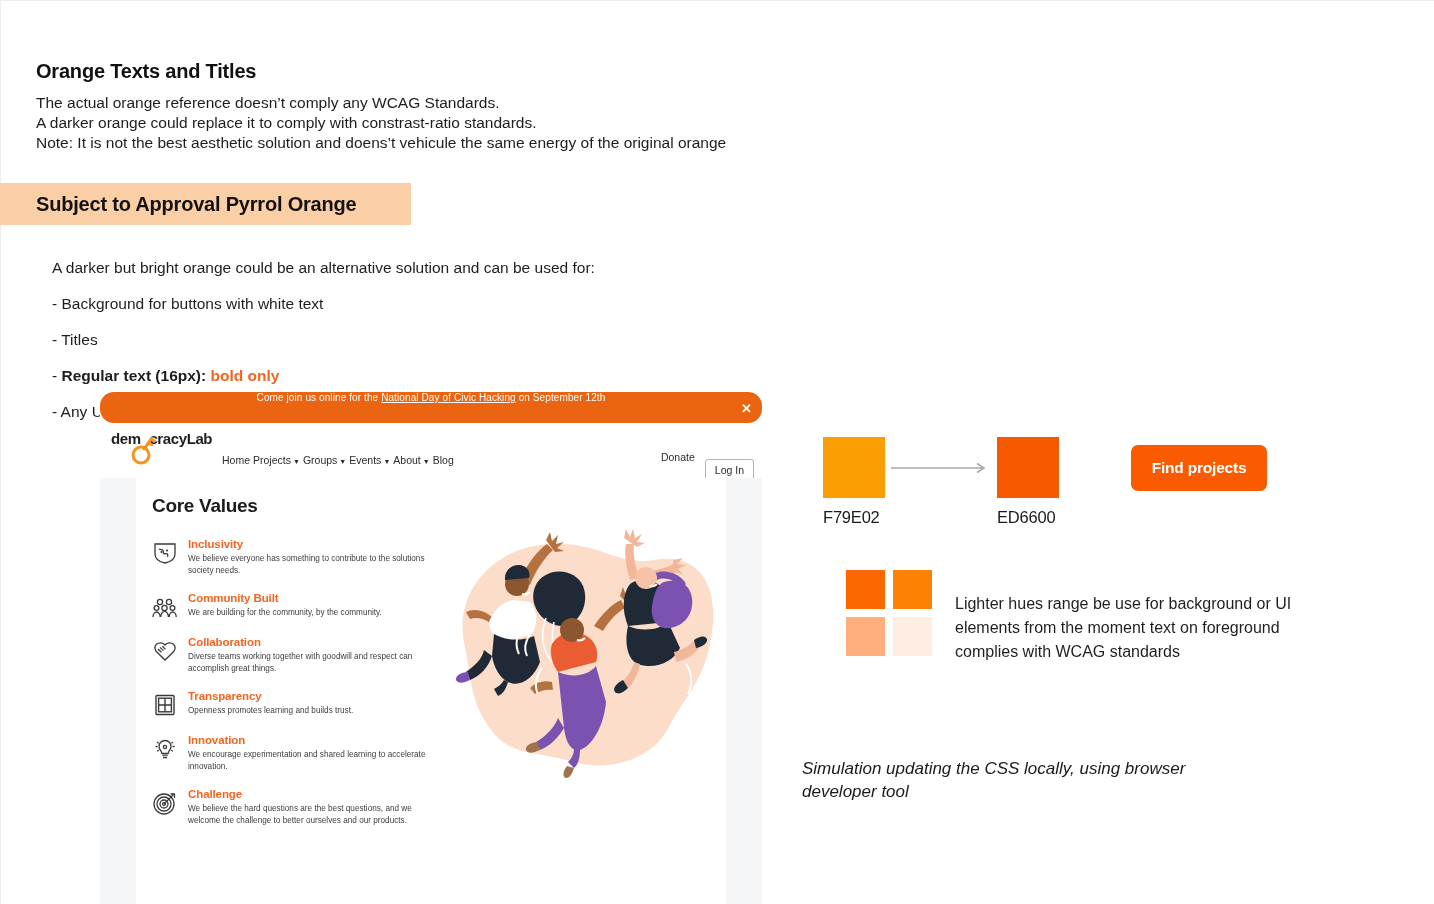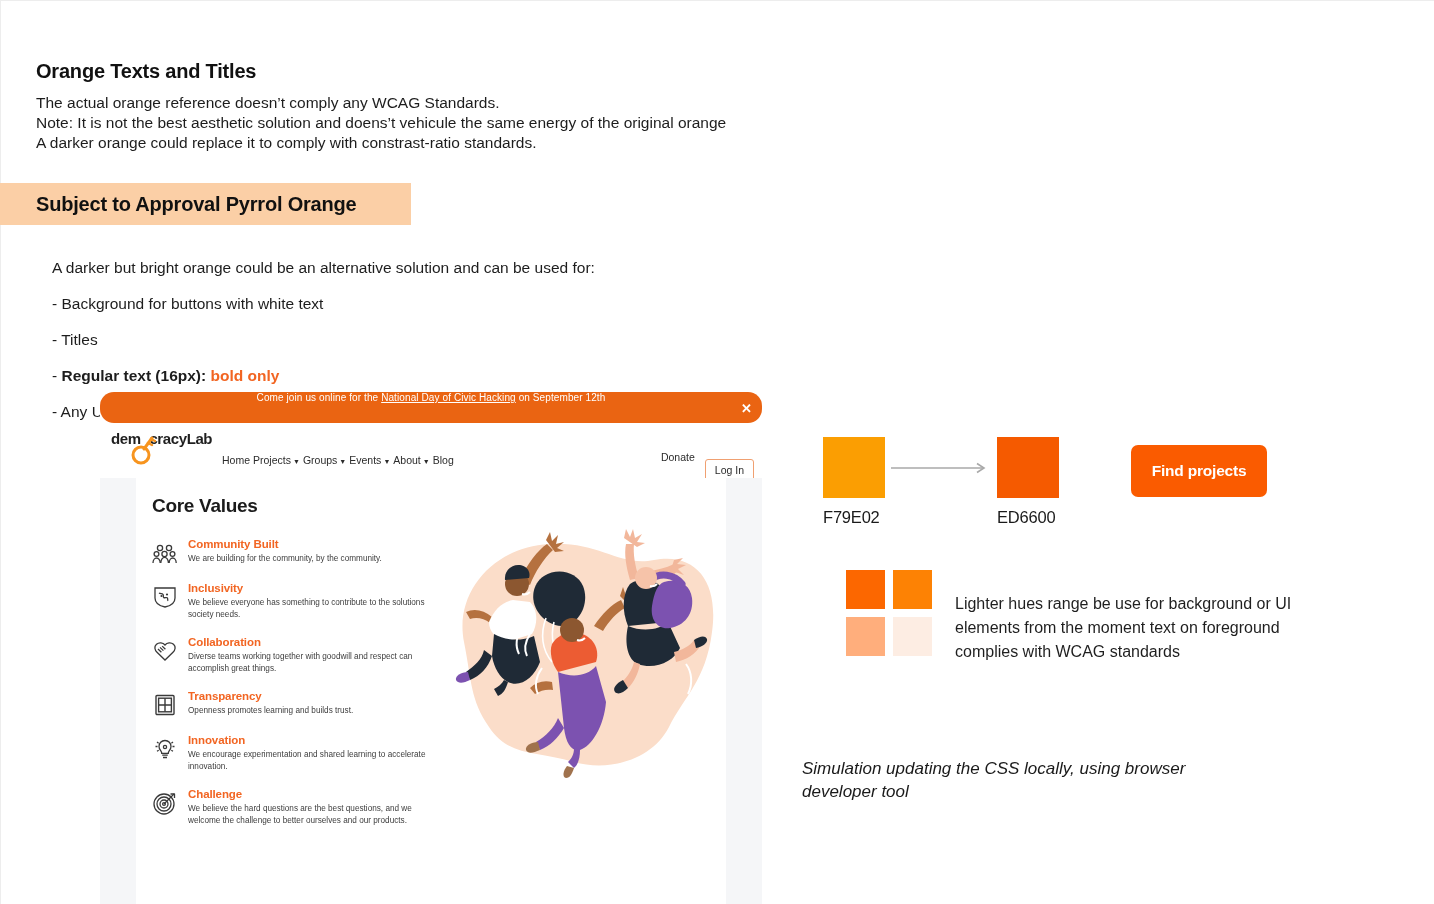--- a/index.html
+++ b/index.html
@@ -307,42 +307,42 @@
     line-height: 23px;
     color: #1a1a1a;
   }
 
   
   .find-btn {
     position: absolute;
     left: 1131px;
     top: 445px;
     width: 136px;
-    height: 52px;
+    height: 46px;
     background: #FA5B00;
     border: none;
     border-radius: 7px;
     color: #ffffff;
     font-family: "Liberation Sans", sans-serif;
     font-size: 15.5px;
     font-weight: bold;
     letter-spacing: -0.2px;
     cursor: pointer;
   }
 </style>
 </head>
 <body>
 
 <div class="page-frame"></div>
 
 <div class="notes">
   <h1>Orange Texts and Titles</h1>
   <p class="line">The actual orange reference doesn’t comply any WCAG Standards.</p>
+  <p class="line">A darker orange could replace it to comply with constrast-ratio standards.</p>
   <p class="line">Note: It is not the best aesthetic solution and doens’t vehicule the same energy of the original orange</p>
-  <p class="line">A darker orange could replace it to comply with constrast-ratio standards.</p>
 </div>
 
 <div class="highlight-band">
   <span>Subject to Approval Pyrrol Orange</span>
 </div>
 
 <div class="usage">
   <p class="line">A darker but bright orange could be an alternative solution and can be used for:</p>
   <p class="line">- Background for buttons with white text</p>
   <p class="line">- Titles</p>
@@ -381,52 +381,52 @@
       <span class="donate">Donate</span>
       <span class="login">Log In</span>
     </div>
   </div>
 
   <div class="shot-body">
     <div class="shot-canvas">
       <div class="cv-title">Core Values</div>
 
       <div class="cv-list">
+
+        <div class="cv-item">
+          <span class="cv-ico">
+            <svg width="26" height="26" viewBox="0 0 26 26" fill="none" stroke="#3a3a3a" stroke-width="1.3">
+              <path d="M3 4h20v10c0 5-5 8-10 9C8 22 3 19 3 14z"></path>
+              <path d="M7 9c1.5 1 3 .4 4 1.4s-.4 2.6.8 3.2 2.4-.6 3.4.2 0 2.4 1 3"></path>
+              <circle cx="9.5" cy="12" r="1.1" fill="#3a3a3a" stroke="none"></circle>
+              <circle cx="15" cy="10.5" r="1.1" fill="#3a3a3a" stroke="none"></circle>
+            </svg>
+          </span>
+          <span class="cv-text">
+            <span class="cv-name" style="display:block">Inclusivity</span>
+            <span class="cv-desc" style="display:block">We believe everyone has something to contribute to the solutions society needs.</span>
+          </span>
+        </div>
 
         <div class="cv-item">
           <span class="cv-ico">
             <svg width="26" height="26" viewBox="0 0 26 26" fill="none" stroke="#3a3a3a" stroke-width="1.3">
               <circle cx="8" cy="8" r="2.6"></circle>
                 <circle cx="17" cy="8" r="2.6"></circle>
               <circle cx="4.5" cy="14" r="2.4"></circle>
                 <circle cx="12.5" cy="14" r="2.6"></circle>
                 <circle cx="20.5" cy="14" r="2.4"></circle>
               <path d="M1 23c0-3 1.8-5 3.6-5s3.6 2 3.6 5"></path>
               <path d="M8.8 23c0-3.4 1.9-5.6 3.8-5.6s3.8 2.2 3.8 5.6"></path>
               <path d="M17.2 23c0-3 1.7-5 3.5-5s3.5 2 3.5 5"></path>
             </svg>
           </span>
           <span class="cv-text">
             <span class="cv-name" style="display:block">Community Built</span>
             <span class="cv-desc" style="display:block">We are building for the community, by the community.</span>
-          </span>
-        </div>
-
-        <div class="cv-item">
-          <span class="cv-ico">
-            <svg width="26" height="26" viewBox="0 0 26 26" fill="none" stroke="#3a3a3a" stroke-width="1.3">
-              <path d="M3 4h20v10c0 5-5 8-10 9C8 22 3 19 3 14z"></path>
-              <path d="M7 9c1.5 1 3 .4 4 1.4s-.4 2.6.8 3.2 2.4-.6 3.4.2 0 2.4 1 3"></path>
-              <circle cx="9.5" cy="12" r="1.1" fill="#3a3a3a" stroke="none"></circle>
-              <circle cx="15" cy="10.5" r="1.1" fill="#3a3a3a" stroke="none"></circle>
-            </svg>
-          </span>
-          <span class="cv-text">
-            <span class="cv-name" style="display:block">Inclusivity</span>
-            <span class="cv-desc" style="display:block">We believe everyone has something to contribute to the solutions society needs.</span>
           </span>
         </div>
 
         <div class="cv-item">
           <span class="cv-ico">
             <svg width="26" height="26" viewBox="0 0 26 26" fill="none" stroke="#3a3a3a" stroke-width="1.3">
               <path d="M13 7C11 4.5 7 4 4.5 6.3 2 8.6 2.6 12 5 14.3l8 7.7 8-7.7c2.4-2.3 3-5.7.5-8-2.5-2.3-6.5-1.8-8.5.7z"></path>
               <path d="M6 11l3.4 3.2M8 9.4l3.4 3.2M10.2 8.1l3.2 3.1"></path>
             </svg>
           </span>

